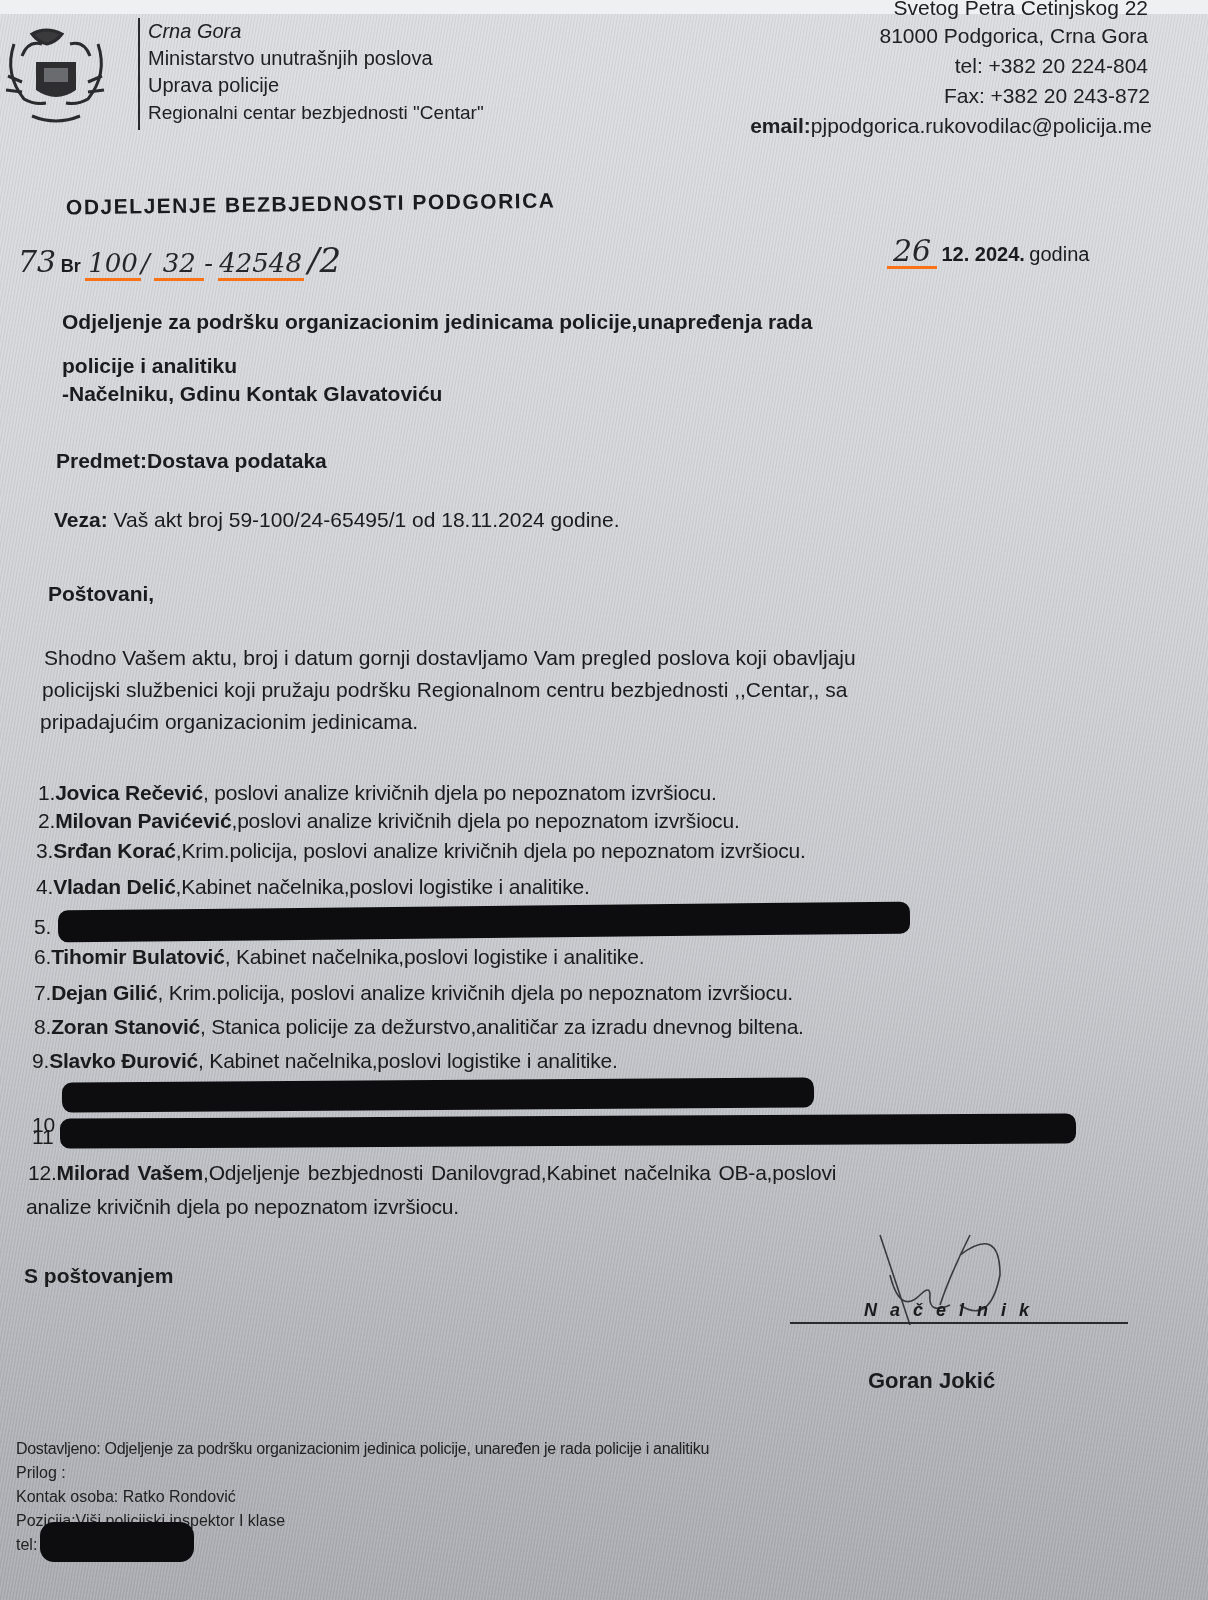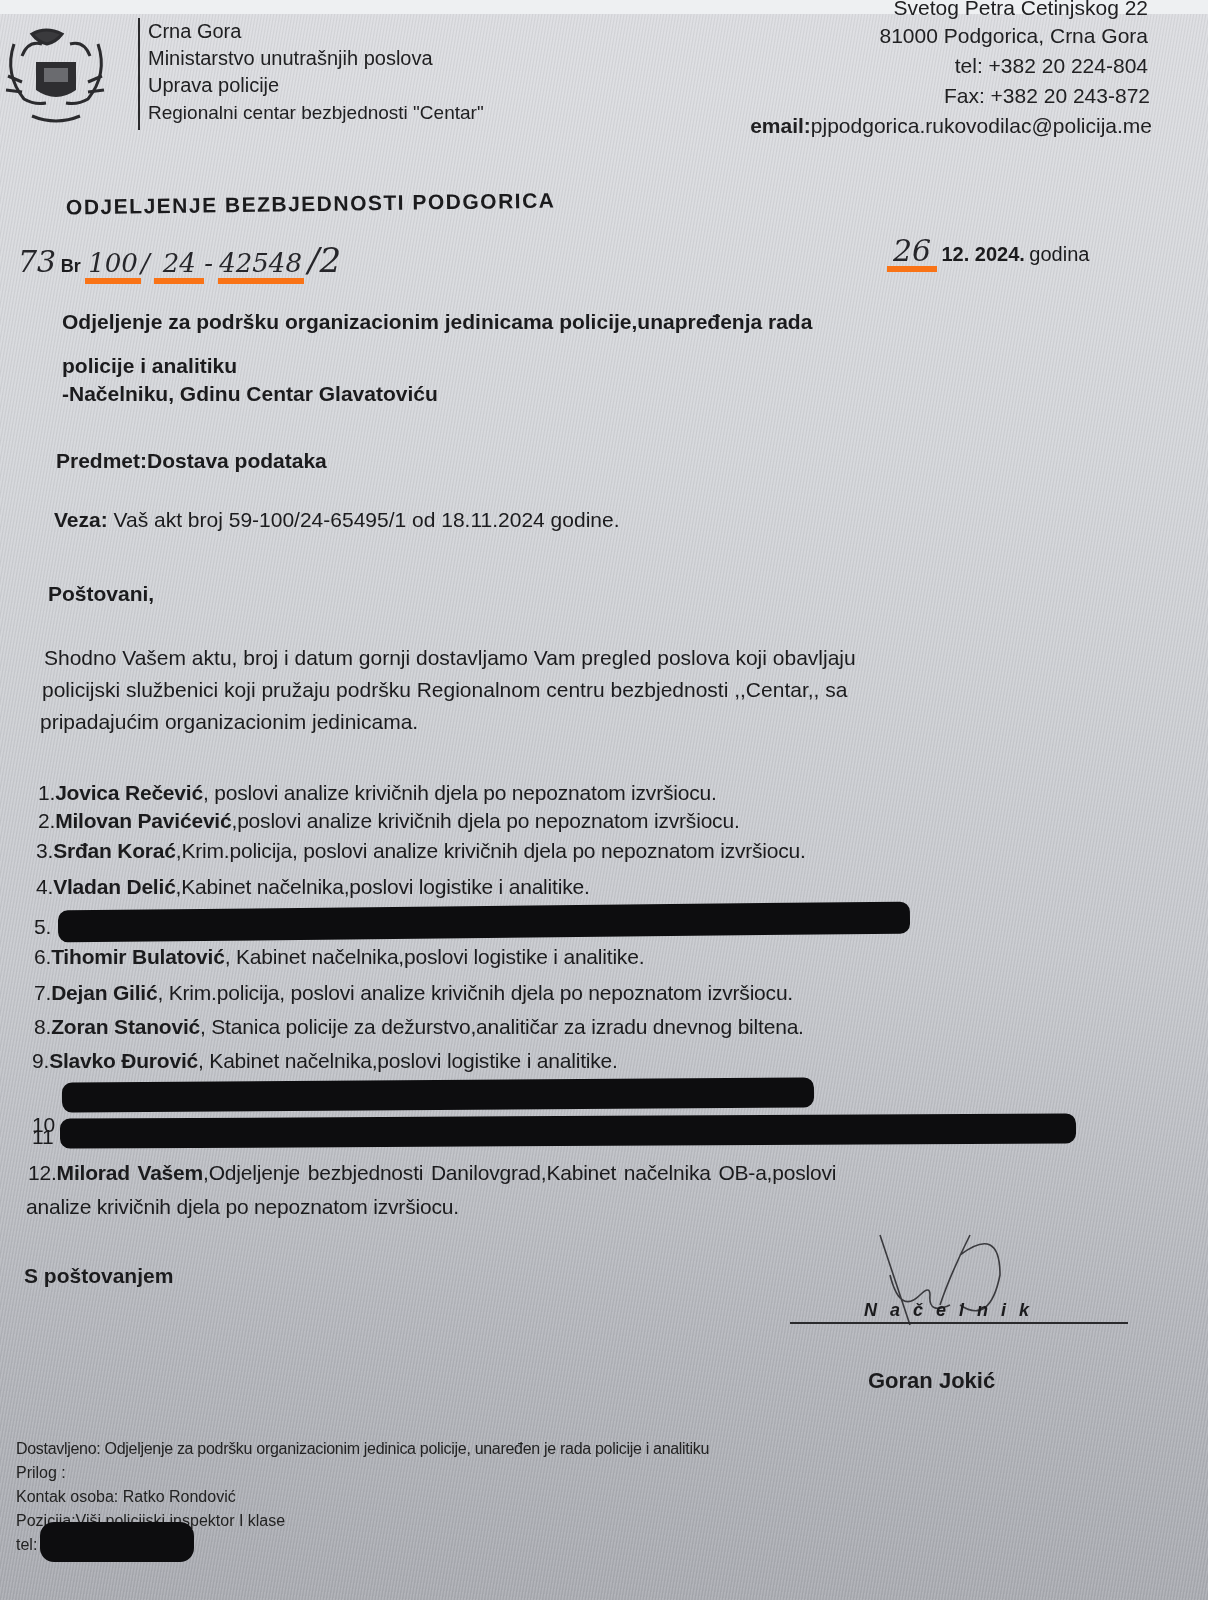--- a/index.html
+++ b/index.html
@@ -16,21 +16,21 @@
 
   
   .coat { position: absolute; left: 2px; top: 16px; width: 108px; height: 112px; }
   .vrule { position: absolute; left: 138px; top: 18px; width: 2px; height: 112px; background: #2a2a2c; }
   .org-line { font-size: 20px; line-height: 27px; color: #202022; }
   .contact { text-align: right; font-size: 21px; line-height: 28px; color: #202022; }
   .contact b { font-weight: 700; }
 
   .dept-title { font-size: 21px; font-weight: 700; letter-spacing: 1.5px; transform: rotate(-0.8deg); }
   .hand { font-family: "DejaVu Serif", serif; font-style: italic; font-size: 30px; color: #26262a; text-align: right; }
-  .ul { border-bottom: 6px solid #f97316; display: inline-block; line-height: 30px; }
+  .ul { border-bottom: 3px solid #f97316; display: inline-block; line-height: 30px; }
 
   .bold { font-weight: 700; }
   .p { font-size: 21px; line-height: 27px; }
   .item { font-size: 21px; line-height: 29px; letter-spacing: -0.2px; }
   .redact { position: absolute; background: #0d0d0f; border-radius: 10px; }
 
   .sig-line { position: absolute; left: 790px; top: 1322px; width: 338px; height: 2px; background: #2a2a2c; }
   .footer-line { font-size: 16px; line-height: 21px; color: #222; }
 </style>
 </head>
@@ -48,53 +48,53 @@
       <path d="M88 40 q-6 -16 -20 -12"></path>
       <path d="M6 60 l14 6 M4 74 l16 2 M100 60 l-14 6 M102 74 l-16 2"></path>
       <path d="M30 100 q24 10 48 0"></path>
     </g>
     <path d="M34 46 h40 v28 q-20 14 -40 0z" fill="#2e2e31"></path>
     <rect x="42" y="52" width="24" height="14" fill="#6a6b6f"></rect>
   </svg>
 </div>
 <div class="vrule"></div>
 
-<div class="abs org-line" style="left:148px;top:18px;">Crna Gora</div>
+<div class="abs org-line" style="left:148px;top:18px;font-style:italic;">Crna Gora</div>
 <div class="abs org-line" style="left:148px;top:45px;">Ministarstvo unutrašnjih poslova</div>
 <div class="abs org-line" style="left:148px;top:72px;">Uprava policije</div>
 <div class="abs org-line" style="left:148px;top:99px;font-size:19px;">Regionalni centar bezbjednosti "Centar"</div>
 
 <div class="abs contact" style="right:60px;top:-6px;">Svetog Petra Cetinjskog   22</div>
 <div class="abs contact" style="right:60px;top:22px;">81000 Podgorica, Crna Gora</div>
 <div class="abs contact" style="right:60px;top:52px;">tel: +382 20 224-804</div>
 <div class="abs contact" style="right:58px;top:82px;">Fax: +382 20 243-872</div>
 <div class="abs contact" style="right:56px;top:112px;">
   <b>email:</b><span>pjpodgorica.rukovodilac@policija.me</span>
 </div>
 
 <div class="abs dept-title" style="left:66px;top:192px;">ODJELJENJE  BEZBJEDNOSTI  PODGORICA</div>
 
 <div class="abs" style="left:18px;top:240px;">
   <span class="hand">73</span>
   <span style="font-size:18px;font-weight:700;">Br</span>
   <span class="hand ul" style="font-size:26px;width:56px;text-align:center;">100</span><span class="hand" style="font-size:26px;">/</span>
-  <span class="hand ul" style="font-size:26px;width:50px;text-align:center;">24</span><span class="hand" style="font-size:26px;">-</span>
+  <span class="hand ul" style="font-size:26px;width:50px;text-align:center;">32</span><span class="hand" style="font-size:26px;">-</span>
   <span class="hand ul" style="font-size:26px;width:86px;text-align:center;">42548</span>
   <span class="hand" style="font-size:34px;">/2</span>
 </div>
 
 <div class="abs" style="left:845px;top:236px;">
   <span class="hand ul" style="font-size:30px;width:50px;text-align:center;margin-left:42px;">26</span>
   <span style="font-size:20px;font-weight:700;">12. 2024.</span>
   <span style="font-size:20px;">godina</span>
 </div>
 
 <div class="abs p bold" style="left:62px;top:308px;font-size:21px;">Odjeljenje za podršku organizacionim jedinicama policije,unapređenja rada</div>
 <div class="abs p bold" style="left:62px;top:352px;">policije i analitiku</div>
-<div class="abs p bold" style="left:62px;top:380px;">-Načelniku, Gdinu Centar Glavatoviću</div>
+<div class="abs p bold" style="left:62px;top:380px;">-Načelniku, Gdinu Kontak Glavatoviću</div>
 
 <div class="abs p bold" style="left:56px;top:447px;">
   <span>Predmet:</span><span>Dostava podataka</span>
 </div>
 
 <div class="abs p" style="left:54px;top:506px;">
   <b>Veza:</b><span> Vaš akt broj 59-100/24-65495/1 od 18.11.2024 godine.</span>
 </div>
 
 <div class="abs p bold" style="left:48px;top:580px;">Poštovani,</div>

